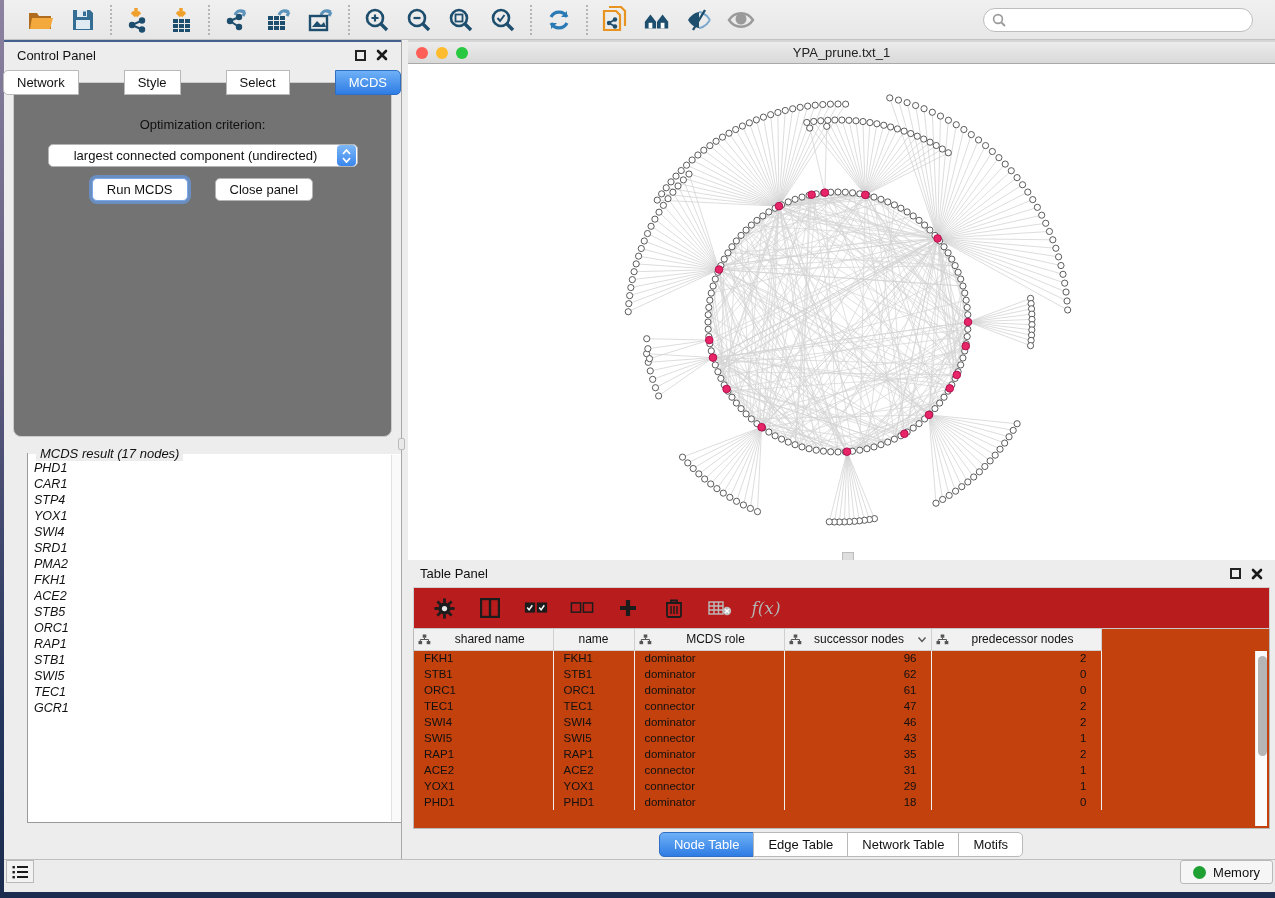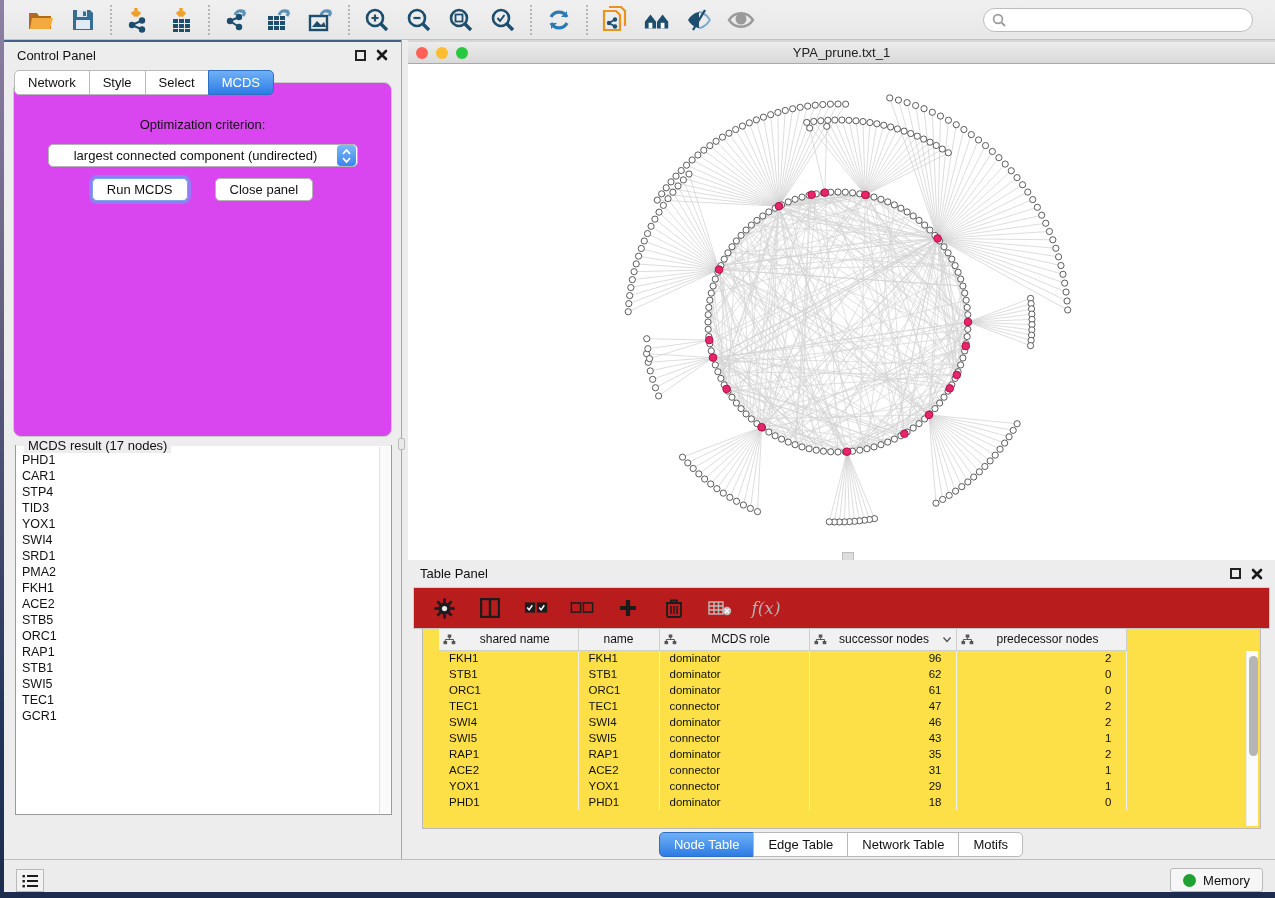--- a/index.html
+++ b/index.html
@@ -28,43 +28,43 @@
 
   
   .control-panel { width:397px; flex:0 0 auto; background:#ededed;
     border-top:2px solid #44608c; display:flex; flex-direction:column; }
   .cp-titlebar { height:26px; display:flex; align-items:center; padding:0 13px; }
   .cp-title { font-size:13px; color:#111; }
   .panel-winbtns { margin-left:auto; display:flex; align-items:center; gap:10px; }
   .float-btn { width:11px; height:11px; border:2px solid #222; background:transparent; cursor:pointer; }
   .close-x { cursor:pointer; display:block; }
 
-  .cp-tabs { display:flex; justify-content:flex-start; margin-top:2px; position:relative; z-index:2;padding-left:11px; }
+  .cp-tabs { display:flex; justify-content:space-between; margin-top:2px; position:relative; z-index:2; }
   .cp-tab { font-size:13px; color:#111; background:#fff; border:1px solid #b9b9b9;
     padding:4px 13px; margin-left:-1px; cursor:pointer; }
   .cp-tab:first-child { border-top-left-radius:5px; border-bottom-left-radius:5px; }
   .cp-tab:last-child { border-top-right-radius:5px; border-bottom-right-radius:5px; }
   .cp-tab.active { background:linear-gradient(#6fb1f7,#2e7ce4); color:#fff; border-color:#2e6fc4; }
 
-  .cp-content { margin:-13px 9px 0 9px; padding-top:26px; height:355px;
-    background:#d946ef; border:1px solid #cccccc; border-radius:8px; text-align:center; }
+  .cp-content { margin:-13px 9px 8px 9px; padding-top:26px; height:355px;
+    background:#737373; border:1px solid #cccccc; border-radius:8px; text-align:center; }
   .opt-label { font-size:13px; color:#111; margin-top:8px; }
   .opt-select { margin:12px auto 0; width:310px; height:23px; background:#fff;
     border:1px solid #b5b5b5; border-radius:5px; display:flex; align-items:center; cursor:pointer; }
   .opt-select .sel-text { flex:1; font-size:13px; color:#111; text-align:center; padding-left:6px; white-space:nowrap; }
   .stepper { width:19px; height:21px; margin-right:1px; border-radius:4px;
     background:linear-gradient(#7db8f8,#3a86ec); display:flex; flex-direction:column;
     align-items:center; justify-content:center; gap:2px; }
   .cp-buttons { margin-top:11px; display:flex; justify-content:center; gap:27px; }
   .aqua-btn { font-size:13px; color:#111; background:#fff; border:1px solid #b5b5b5;
     border-radius:5px; padding:3px 14px; cursor:pointer; font-family:"Liberation Sans", sans-serif; }
   .aqua-btn.focused { box-shadow:0 0 0 3px rgba(100,160,245,.6); border-color:#7aa8e8; }
 
-  .mcds-fieldset { margin:8px 4px 0 11px; width:377px; height:370px; background:#fff;
-    border:1px solid #9a9a9a; position:relative; }
+  .mcds-fieldset { margin:8px 4px 0 23px; width:377px; height:370px; background:#fff;
+    border:1px solid #9a9a9a; position:relative;font-style:italic; }
   .mcds-legend { position:absolute; top:-8px; left:8px; background:#ededed; padding:0 4px;
     font-size:13px; color:#111; }
   .mcds-legend-bg { position:absolute; top:-8px; left:0; right:0; height:8px; background:#ededed; z-index:0; }
   .mcds-list { position:absolute; inset:6px 13px 2px 6px; overflow:hidden;
     font-size:12.5px; color:#111; line-height:16px; }
   .mcds-scroll { position:absolute; top:1px; right:1px; bottom:1px; width:11px;
     background:#fafafa; border-left:1px solid #e2e2e2; }
 
   
   .v-divider { width:7px; flex:0 0 auto; background:#ededed; border-left:1px solid #a8a8a8; position:relative; }
@@ -87,22 +87,22 @@
 
   
   .table-panel { flex:1 1 auto; display:flex; flex-direction:column; background:#ededed; min-height:0; }
   .tp-titlebar { height:27px; display:flex; align-items:center; padding:0 12px; }
   .tp-title { font-size:13px; color:#111; }
   .tp-toolbar { height:42px; margin:0 5px; background:#b91c1c; border:1px solid #d0d0d0;
     border-bottom:1px solid #c6c6c6; display:flex; align-items:center; gap:22px; padding:0 18px; }
   .tpi { width:24px; height:24px; display:flex; align-items:center; justify-content:center; cursor:pointer; }
   .fx { font-family:"DejaVu Serif", serif; font-style:italic; font-size:17px; color:#b3b3b3; }
 
-  .tp-tablewrap { flex:1; margin:0 14px; background:#fde047; border:1px solid #b9b9b9; border-top:none;
-    position:relative; overflow:hidden;padding-left:16px; }
+  .tp-tablewrap { flex:1; margin:0 5px; background:#c2410c; border:1px solid #b9b9b9; border-top:none;
+    position:relative; overflow:hidden; }
   table.node-table { border-collapse:collapse; table-layout:fixed; }
   .node-table th { height:21px; background:#f1f1f1; border-right:1px solid #cfcfcf;
     border-bottom:1px solid #cfcfcf; font-weight:normal; font-size:12px; color:#111; padding:0; }
   .th-inner { display:flex; align-items:center; padding:0 4px; }
   .th-inner .lbl { flex:1; text-align:center; }
   .node-table td { height:16px; font-size:11.5px; color:#111; padding:0 10px;
     border-right:1px solid #f0f0f0; white-space:nowrap; overflow:hidden; }
   .node-table td.num { text-align:right; padding-right:14px; }
   .tp-scrollbar { position:absolute; top:22px; right:2px; bottom:2px; width:12px;
     background:#fbfbfb; border-left:1px solid #ececec; }
@@ -111,21 +111,21 @@
 
   .tp-tabs { height:30px; display:flex; justify-content:center; align-items:center; flex:0 0 auto; }
   .tp-tab { font-size:13px; color:#111; background:#fff; border:1px solid #b9b9b9;
     padding:4px 14px; margin-left:-1px; cursor:pointer; }
   .tp-tab:first-child { border-top-left-radius:5px; border-bottom-left-radius:5px; }
   .tp-tab:last-child { border-top-right-radius:5px; border-bottom-right-radius:5px; }
   .tp-tab.active { background:linear-gradient(#6fb1f7,#2e7ce4); color:#fff; border-color:#2e6fc4; }
 
   
   .statusbar { height:33px; flex:0 0 auto; background:#ececec; border-top:1px solid #bfbfbf;
-    display:flex; align-items:flex-end; padding:0 12px; }
+    display:flex; align-items:flex-start; padding:0 2px; }
   .sb-btn { width:28px; height:23px; background:#f2f2f2; border:1px solid #b9b9b9;
     display:flex; align-items:center; justify-content:center; cursor:pointer; }
   .mem-btn { margin-left:auto; height:24px; background:#f6f6f6; border:1px solid #b9b9b9;
     border-radius:3px; display:flex; align-items:center; gap:7px; padding:0 12px; cursor:pointer; }
   .mem-dot { width:13px; height:13px; border-radius:50%; background:#1fa033; }
   .mem-label { font-size:13px; color:#111; }
 </style>
 </head>
 <body>
 
@@ -332,21 +332,20 @@
           <button class="aqua-btn">Close panel</button>
         </div>
       </div>
       <div class="mcds-fieldset">
         <div class="mcds-legend-bg"></div>
         <span class="mcds-legend">MCDS result (17 nodes)</span>
         <div class="mcds-list" id="mcds-list">
               <div>PHD1</div>
               <div>CAR1</div>
               <div>STP4</div>
-              <div>TID3</div>
               <div>YOX1</div>
               <div>SWI4</div>
               <div>SRD1</div>
               <div>PMA2</div>
               <div>FKH1</div>
               <div>ACE2</div>
               <div>STB5</div>
               <div>ORC1</div>
               <div>RAP1</div>
               <div>STB1</div>

